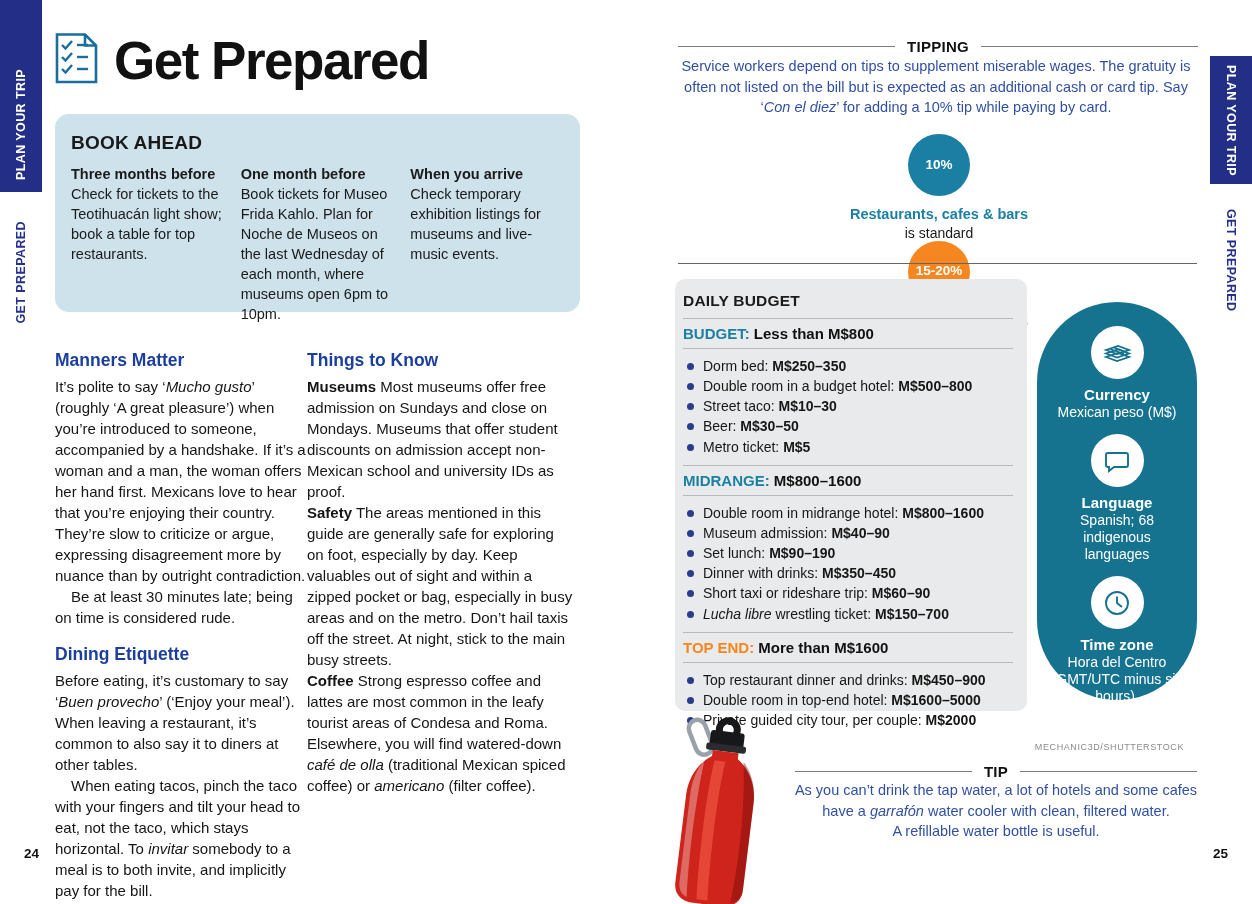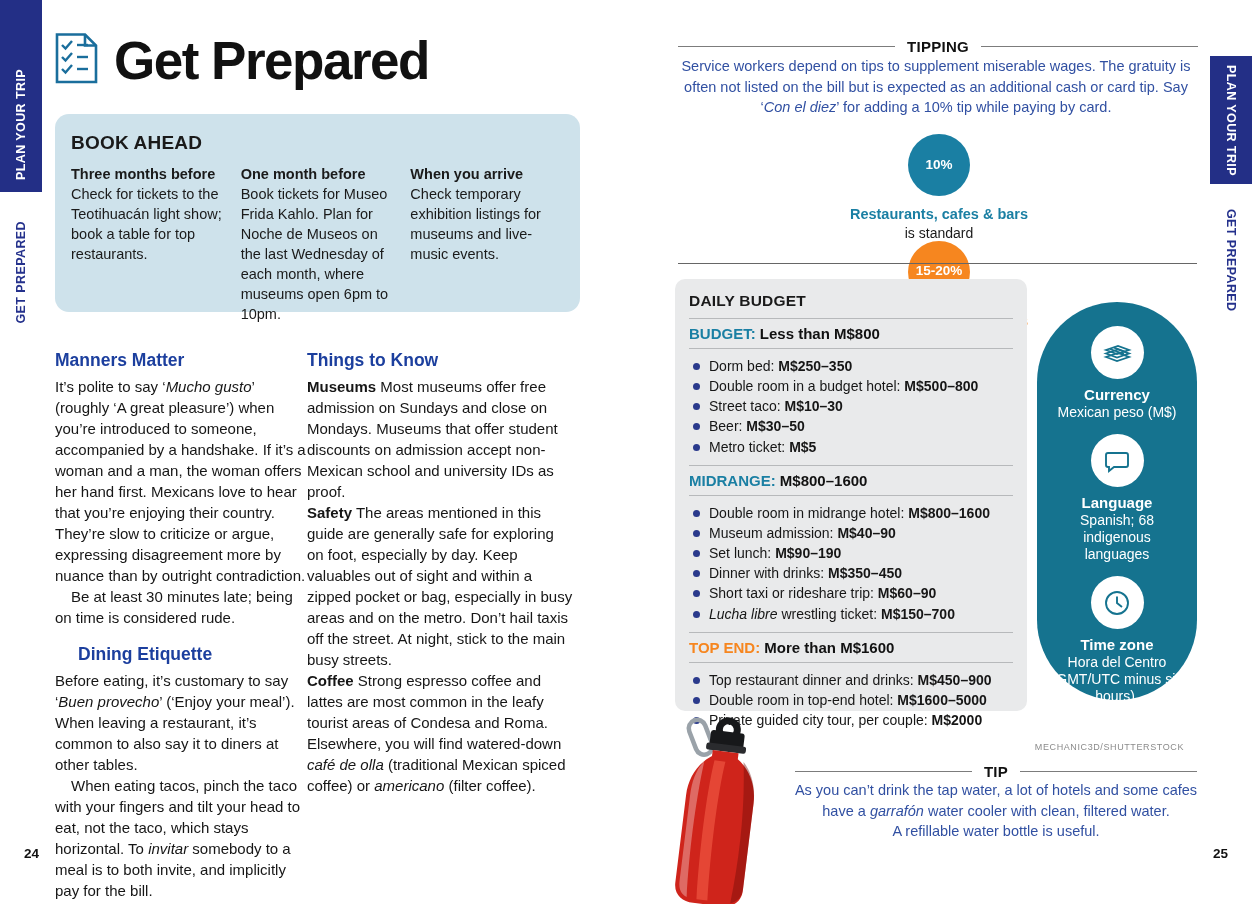--- a/index.html
+++ b/index.html
@@ -30,21 +30,21 @@
   .book-ahead-title { font-size:19px; font-weight:bold; letter-spacing:.2px; margin-bottom:12px; }
   .ba-cols { display:flex; gap:16px; }
   .ba-col { width:170px; }
   .ba-col h3 { font-size:14.5px; font-weight:bold; margin-bottom:2px; }
   .ba-col p  { font-size:14.5px; line-height:1.38; }
 
   .body-cols { position:absolute; left:55px; top:350px; width:537px; display:flex; }
   .body-col-1 { width:252px; }
   .body-col-2 { width:266px; }
   .sec-head { color:#1c3f9e; font-size:17.5px; font-weight:bold; margin-bottom:5px; }
-  .sec-head.mt { margin-top:16px;margin-left:23px; }
+  .sec-head.mt { margin-top:16px; }
   .body-col-1 p, .body-col-2 p { font-size:15px; line-height:1.4; color:#161616; }
   p.indent { text-indent:16px; }
 
   .pagenum { position:absolute; font-size:13.5px; font-weight:bold; color:#111; }
   .pagenum-left  { left:24px; top:846px; }
   .pagenum-right { right:24px; top:846px; }
 
   
   .rule-header { position:absolute; display:flex; align-items:center; }
   .rule-header .line { flex:1; border-top:1px solid #7c7c7c; }
@@ -59,21 +59,21 @@
   .tips-row { position:absolute; left:678px; top:134px; width:522px; display:flex;flex-direction:column; }
   .tip-item { flex:1; display:flex; flex-direction:column; align-items:center; text-align:center; }
   .tip-circle { width:62px; height:62px; border-radius:50%; display:flex; align-items:center; justify-content:center;
     color:#fff; font-weight:bold; font-size:13.5px; line-height:1.1; padding:0 6px; margin-bottom:10px; }
   .tip-label { font-size:14.5px; font-weight:bold; line-height:1.15; }
   .tip-sub { font-size:14px; color:#1a1a1a; margin-top:2px; }
 
   .circles-rule { position:absolute; left:678px; top:263px; width:519px; border-top:1px solid #666; }
 
   .budget-box { position:absolute; left:675px; top:279px; width:352px; height:432px;
-    background:#e9eaeb; border-radius:10px; padding:13px 14px 0 14px; }
+    background:#e9eaeb; border-radius:10px; padding:13px 14px 0 8px; }
   .budget-title { font-size:15.5px; font-weight:bold; letter-spacing:.2px; padding-bottom:8px; }
   .tier-head { border-top:1px solid #b7b9bb; border-bottom:1px solid #b7b9bb; padding:6px 0; font-size:15px; font-weight:bold; }
   .tier-head .tier-range { color:#111; }
   .tier-items { list-style:none; padding:7px 0 8px 0; }
   .tier-items li { position:relative; padding-left:20px; font-size:14px; line-height:1.44; color:#161616; }
   .tier-items li::before { content:""; position:absolute; left:4px; top:7px; width:7px; height:7px; border-radius:50%; background:#2a3a8c; }
 
   .facts-pill { position:absolute; left:1037px; top:302px; width:160px; height:398px;
     border-radius:80px; color:#fff; text-align:center; padding:24px 14px 0 14px; }
   .fact-item { margin-bottom:13px; }

